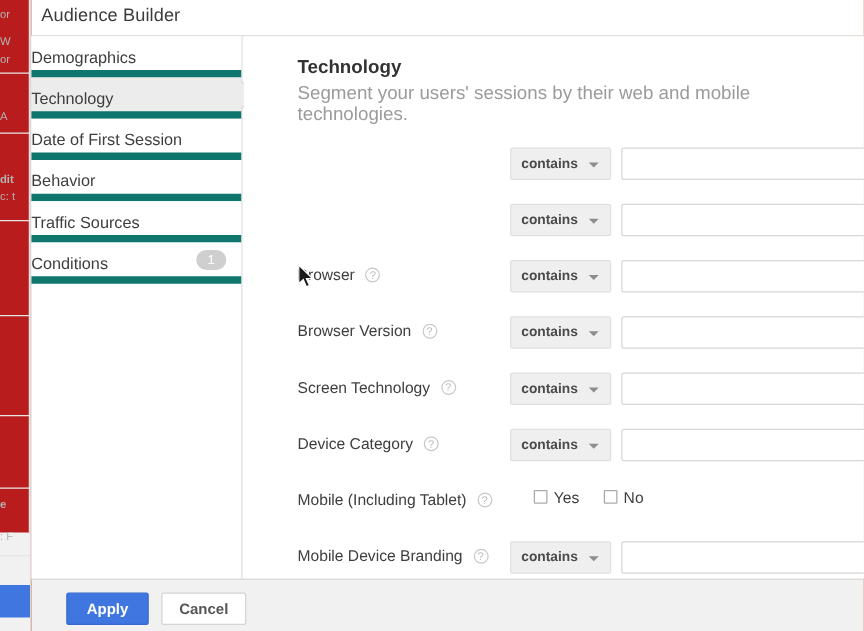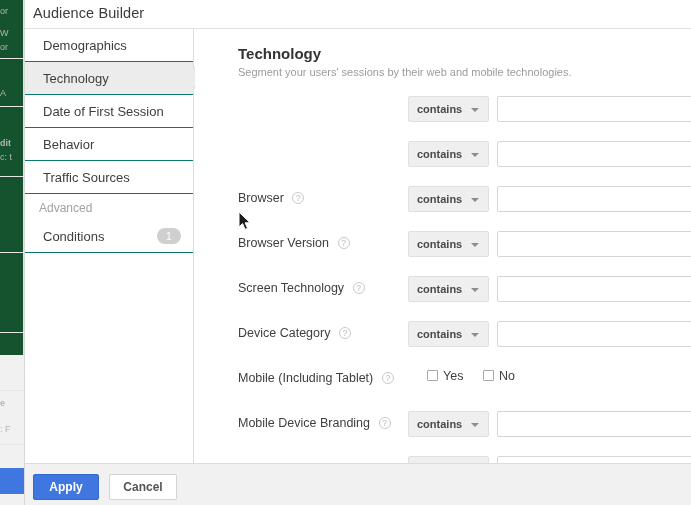--- a/index.html
+++ b/index.html
@@ -13,22 +13,22 @@
   }
 
   
   #bg-page {
     position: absolute; left: 0; top: 0;
     width: 691px; height: 505px;
     background: #f1f1f1;
   }
   #bg-page .bg-col {
     position: absolute; left: 0; top: 0;
-    width: 24px; height: 355px;
-    background: #14532d;
+    width: 24px; height: 426px;
+    background: #b91c1c;
     border-right: 1px solid #e2e2e2;
   }
   .bg-frag {
     position: absolute;
     left: 0; width: 24px;
     font-size: 9px;
     color: #b4b4b4;
     white-space: nowrap;
     overflow: hidden;
     font-family: "Liberation Sans", sans-serif;
@@ -74,24 +74,23 @@
   #sidenav {
     position: absolute; left: 0; top: 0;
     width: 169px; height: 434px;
     background: #ffffff;
     border-right: 1px solid #dddddd;
   }
   .nav-item {
     position: relative;
     height: 33px;
     line-height: 33px;
-    padding-left: 18px;
     font-size: 13px;
     color: #3e3e3e;
-    border-bottom: 1px solid #0f766e;
+    border-bottom: 6px solid #0f766e;
     background: #ffffff;
     cursor: pointer;
     white-space: nowrap;
   }
   .nav-item.selected {
     background: #ececec;
   }
   
   .nav-item.selected .notch,
   .nav-item.selected .notch-inner {
@@ -146,21 +145,21 @@
   #pane-head {
     padding: 16px 0 0 43px;
   }
   #pane-head .h {
     font-size: 15px;
     font-weight: bold;
     color: #333333;
     margin: 0 0 4px 0;
   }
   #pane-head .sub {
-    font-size: 11px;
+    font-size: 15px;
     color: #9b9b9b;
     margin: 0;
   }
 
   
   #rows { margin-top: 14px; }
   .row {
     position: relative;
     height: 45px;
   }
@@ -257,20 +256,21 @@
   }
   .btn {
     position: absolute;
     top: 10px;
     height: 26px;
     line-height: 24px;
     font-size: 12px;
     border-radius: 2px;
     text-align: center;
     cursor: pointer;
+    margin-left: 20px;
   }
   #btn-apply {
     left: 8px;
     width: 66px;
     background: #3f76e0;
     border: 1px solid #3569cf;
     color: #ffffff;
     font-weight: bold;
   }
   #btn-cancel {
@@ -339,21 +339,20 @@
       </div>
 
       <div class="nav-item">
         <span>Behavior</span>
       </div>
 
       <div class="nav-item">
         <span>Traffic Sources</span>
       </div>
 
-      <div class="nav-section">Advanced</div>
 
       <div class="nav-item">
         <span>Conditions</span>
         <span class="nav-badge">1</span>
       </div>
 
     </div>
 
     <div id="pane">
 

